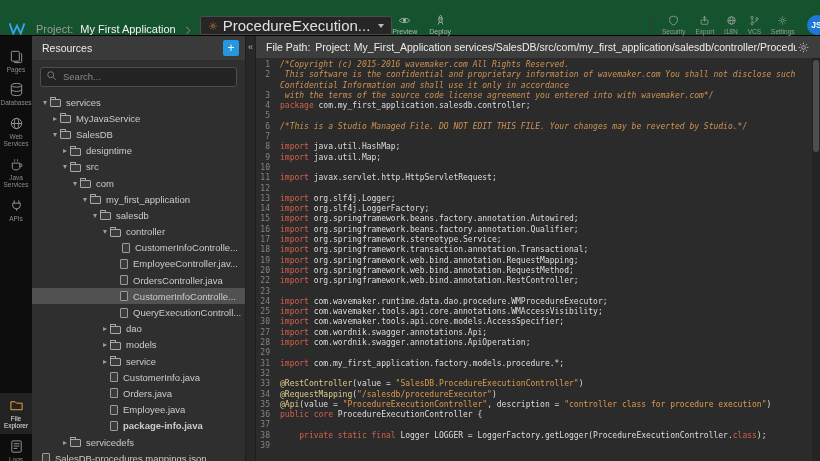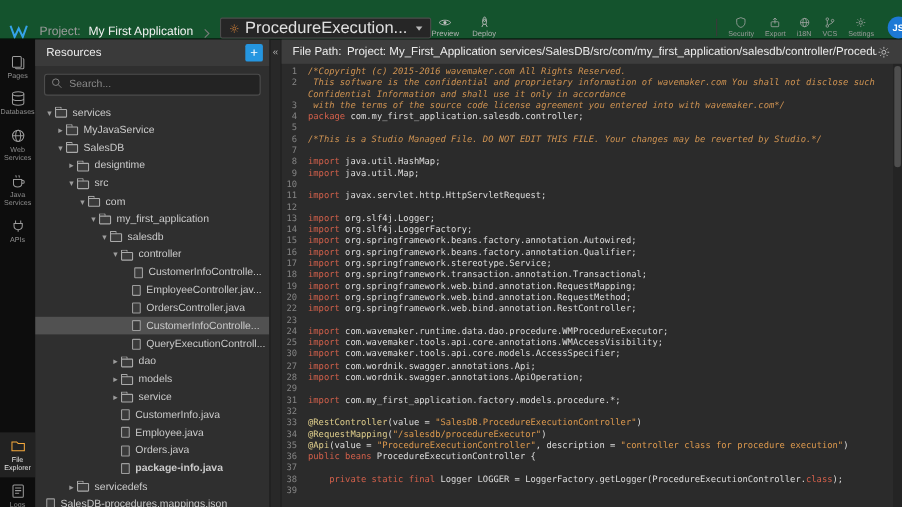--- a/index.html
+++ b/index.html
@@ -368,26 +368,26 @@
           <span class="tree-label">service</span>
         </div>
         <div class="tree-row" style="padding-left: 68px;">
           <span class="tree-arrow"></span>
           <span class="tree-icon file"></span>
           <span class="tree-label">CustomerInfo.java</span>
         </div>
         <div class="tree-row" style="padding-left: 68px;">
           <span class="tree-arrow"></span>
           <span class="tree-icon file"></span>
+          <span class="tree-label">Orders.java</span>
+        </div>
+        <div class="tree-row" style="padding-left: 68px;">
+          <span class="tree-arrow"></span>
+          <span class="tree-icon file"></span>
           <span class="tree-label">Employee.java</span>
-        </div>
-        <div class="tree-row" style="padding-left: 68px;">
-          <span class="tree-arrow"></span>
-          <span class="tree-icon file"></span>
-          <span class="tree-label">Orders.java</span>
         </div>
         <div class="tree-row" style="padding-left: 68px; font-weight: bold;">
           <span class="tree-arrow"></span>
           <span class="tree-icon file"></span>
           <span class="tree-label">package-info.java</span>
         </div>
         <div class="tree-row" style="padding-left: 28px;">
           <span class="tree-arrow">▸</span>
           <span class="tree-icon folder"></span>
           <span class="tree-label">servicedefs</span>
@@ -549,21 +549,21 @@
           <div class="code-line">
             <span class="ln">34</span>
             <span class="code-text"><span class="tok-a">@RequestMapping</span><span class="tok-p">(</span><span class="tok-s">"/salesdb/procedureExecutor"</span><span class="tok-p">)</span></span>
           </div>
           <div class="code-line">
             <span class="ln">35</span>
             <span class="code-text"><span class="tok-a">@Api</span><span class="tok-p">(value = </span><span class="tok-s">"ProcedureExecutionController"</span><span class="tok-p">, description = </span><span class="tok-s">"controller class for procedure execution"</span><span class="tok-p">)</span></span>
           </div>
           <div class="code-line">
             <span class="ln">36</span>
-            <span class="code-text"><span class="tok-k">public beans</span><span class="tok-p"> ProcedureExecutionController {</span></span>
+            <span class="code-text"><span class="tok-k">public core</span><span class="tok-p"> ProcedureExecutionController {</span></span>
           </div>
           <div class="code-line">
             <span class="ln">37</span>
             <span class="code-text">&nbsp;</span>
           </div>
           <div class="code-line">
             <span class="ln">38</span>
             <span class="code-text"><span class="tok-p">    </span><span class="tok-k">private static final</span><span class="tok-p"> Logger LOGGER = LoggerFactory.getLogger(ProcedureExecutionController.</span><span class="tok-k">class</span><span class="tok-p">);</span></span>
           </div>
           <div class="code-line">

